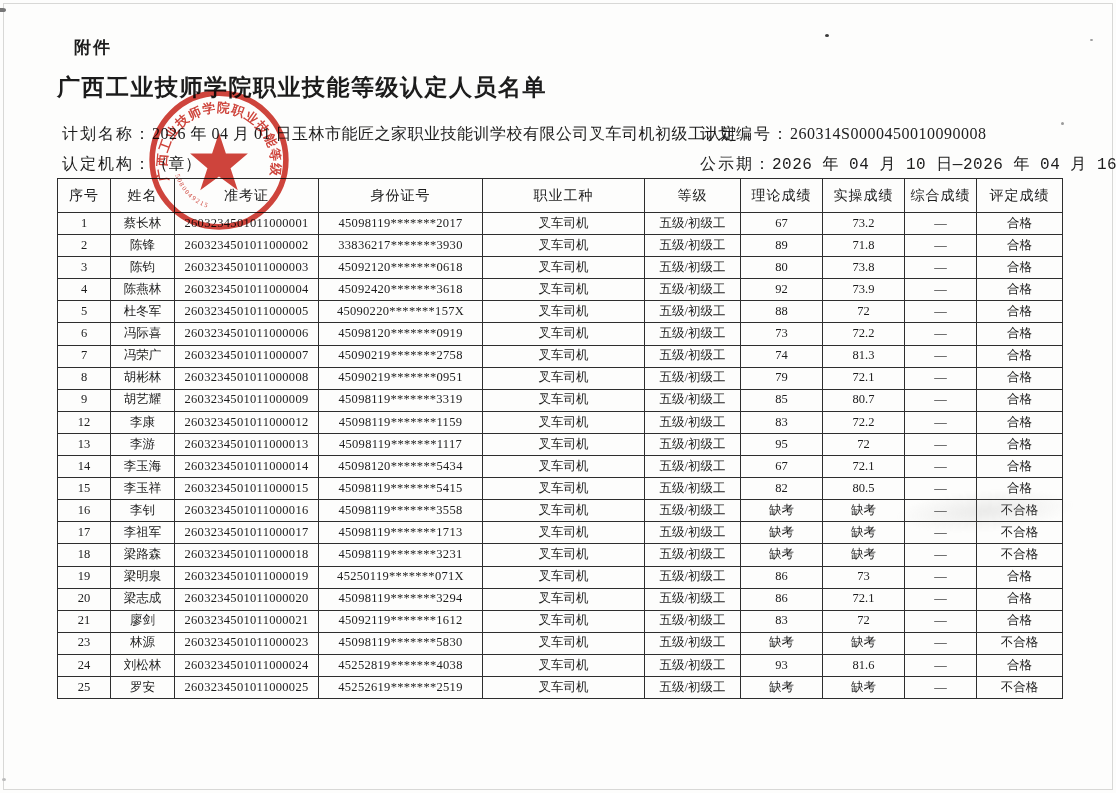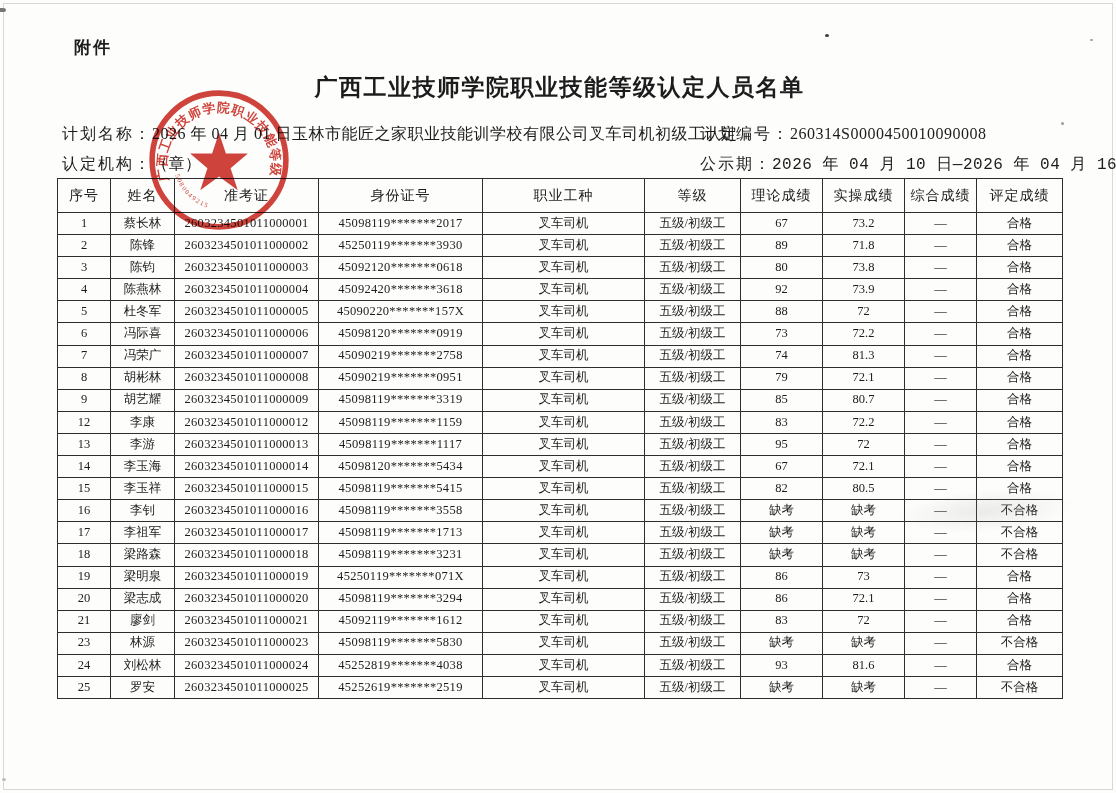--- a/index.html
+++ b/index.html
@@ -3,21 +3,21 @@
 <meta charset="utf-8">
 <style>
   html,body{margin:0;padding:0;}
   body{
     width:1116px;height:793px;position:relative;background:#fdfdfc;
     font-family:"Liberation Serif","DejaVu Serif",serif;color:#1c1c1c;
     overflow:hidden;
   }
   .page-frame{position:absolute;inset:3px;border:1px solid #d8d8d6;pointer-events:none;}
   .attachment{position:absolute;left:74px;top:36px;font-size:17px;font-weight:bold;letter-spacing:2px;text-align:center;}
-  .doc-title{position:absolute;left:57px;top:72px;width:1005px;text-align:center;
+  .doc-title{position:absolute;left:57px;top:72px;width:1005px;text-align:left;
     font-size:23px;font-weight:bold;letter-spacing:1.5px;}
   .meta-line{position:absolute;font-size:16px;letter-spacing:0.5px;white-space:nowrap;}
   .meta-plan{left:62px;top:124px;}
   .meta-planno{left:700px;top:124px;}
   .meta-agency{left:62px;top:154px;}
   .meta-public{left:700px;top:154px;font-family:Liberation Mono, monospace;}
   .meta-label{letter-spacing:2px;}
   table.roster{
     position:absolute;left:57px;top:178px;width:1005px;
     border-collapse:collapse;table-layout:fixed;
@@ -98,21 +98,21 @@
         <td>五级/初级工</td>
         <td>67</td>
         <td>73.2</td>
         <td>—</td>
         <td>合格</td>
       </tr>
       <tr>
         <td>2</td>
         <td>陈锋</td>
         <td class="num">2603234501011000002</td>
-        <td class="num">45250119*******3930</td>
+        <td class="num">33836217*******3930</td>
         <td>叉车司机</td>
         <td>五级/初级工</td>
         <td>89</td>
         <td>71.8</td>
         <td>—</td>
         <td>合格</td>
       </tr>
       <tr>
         <td>3</td>
         <td>陈钧</td>

